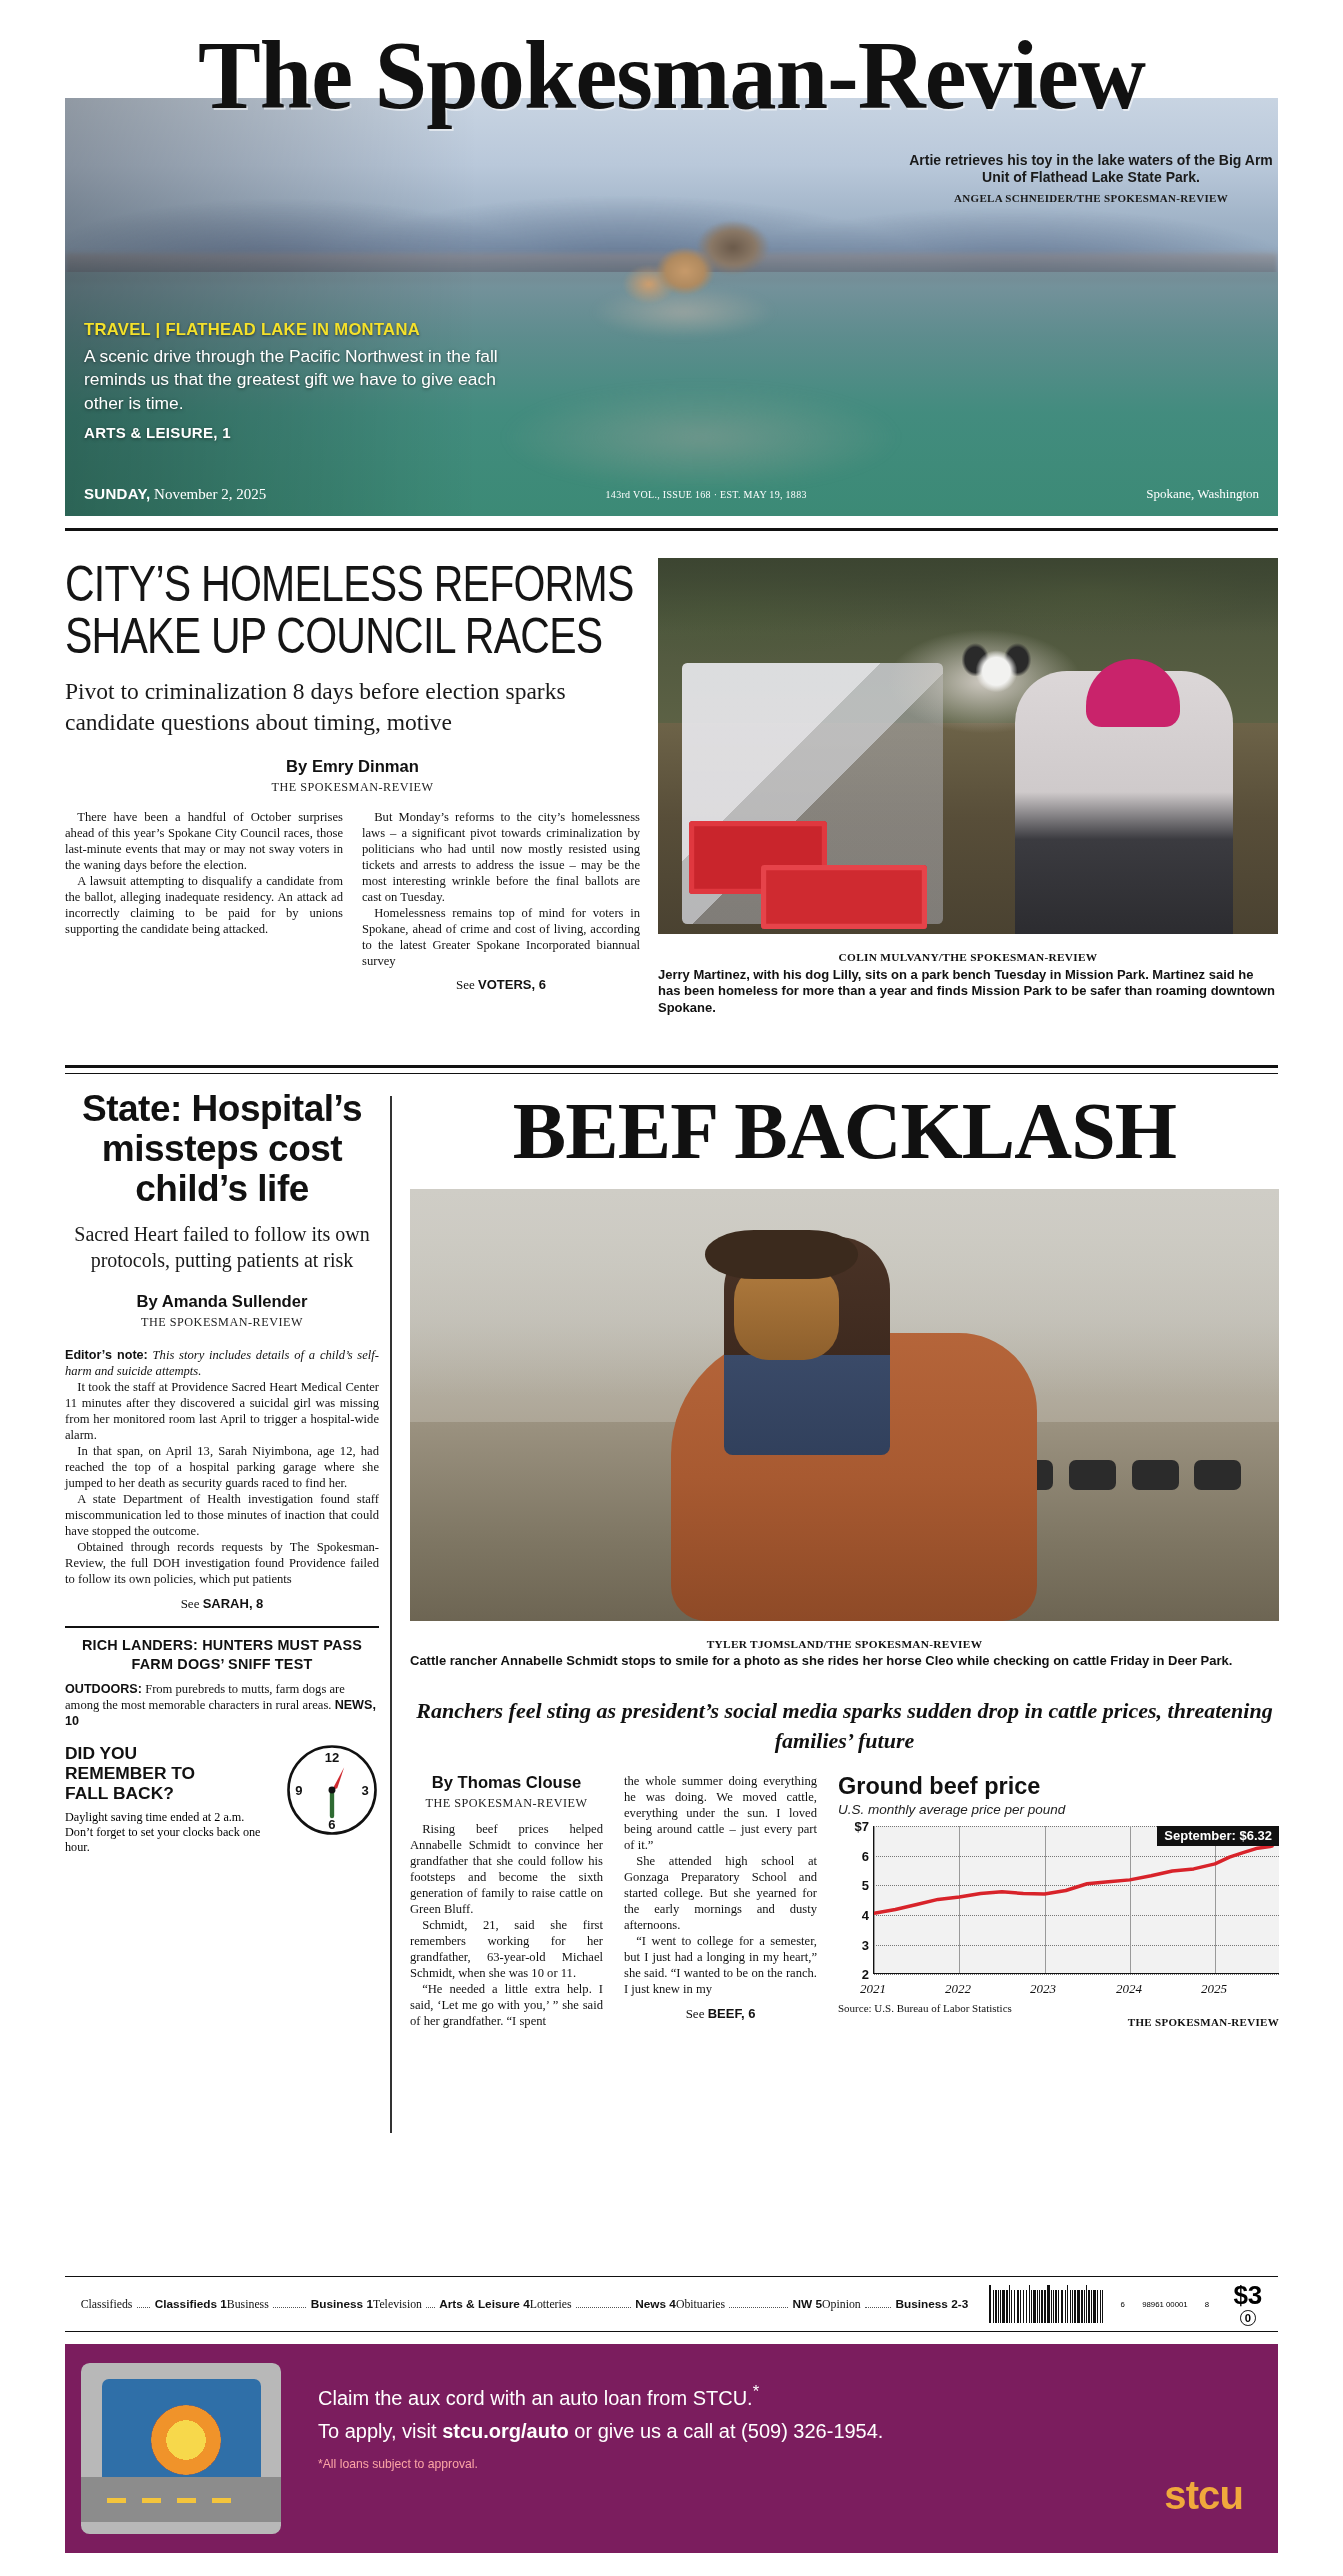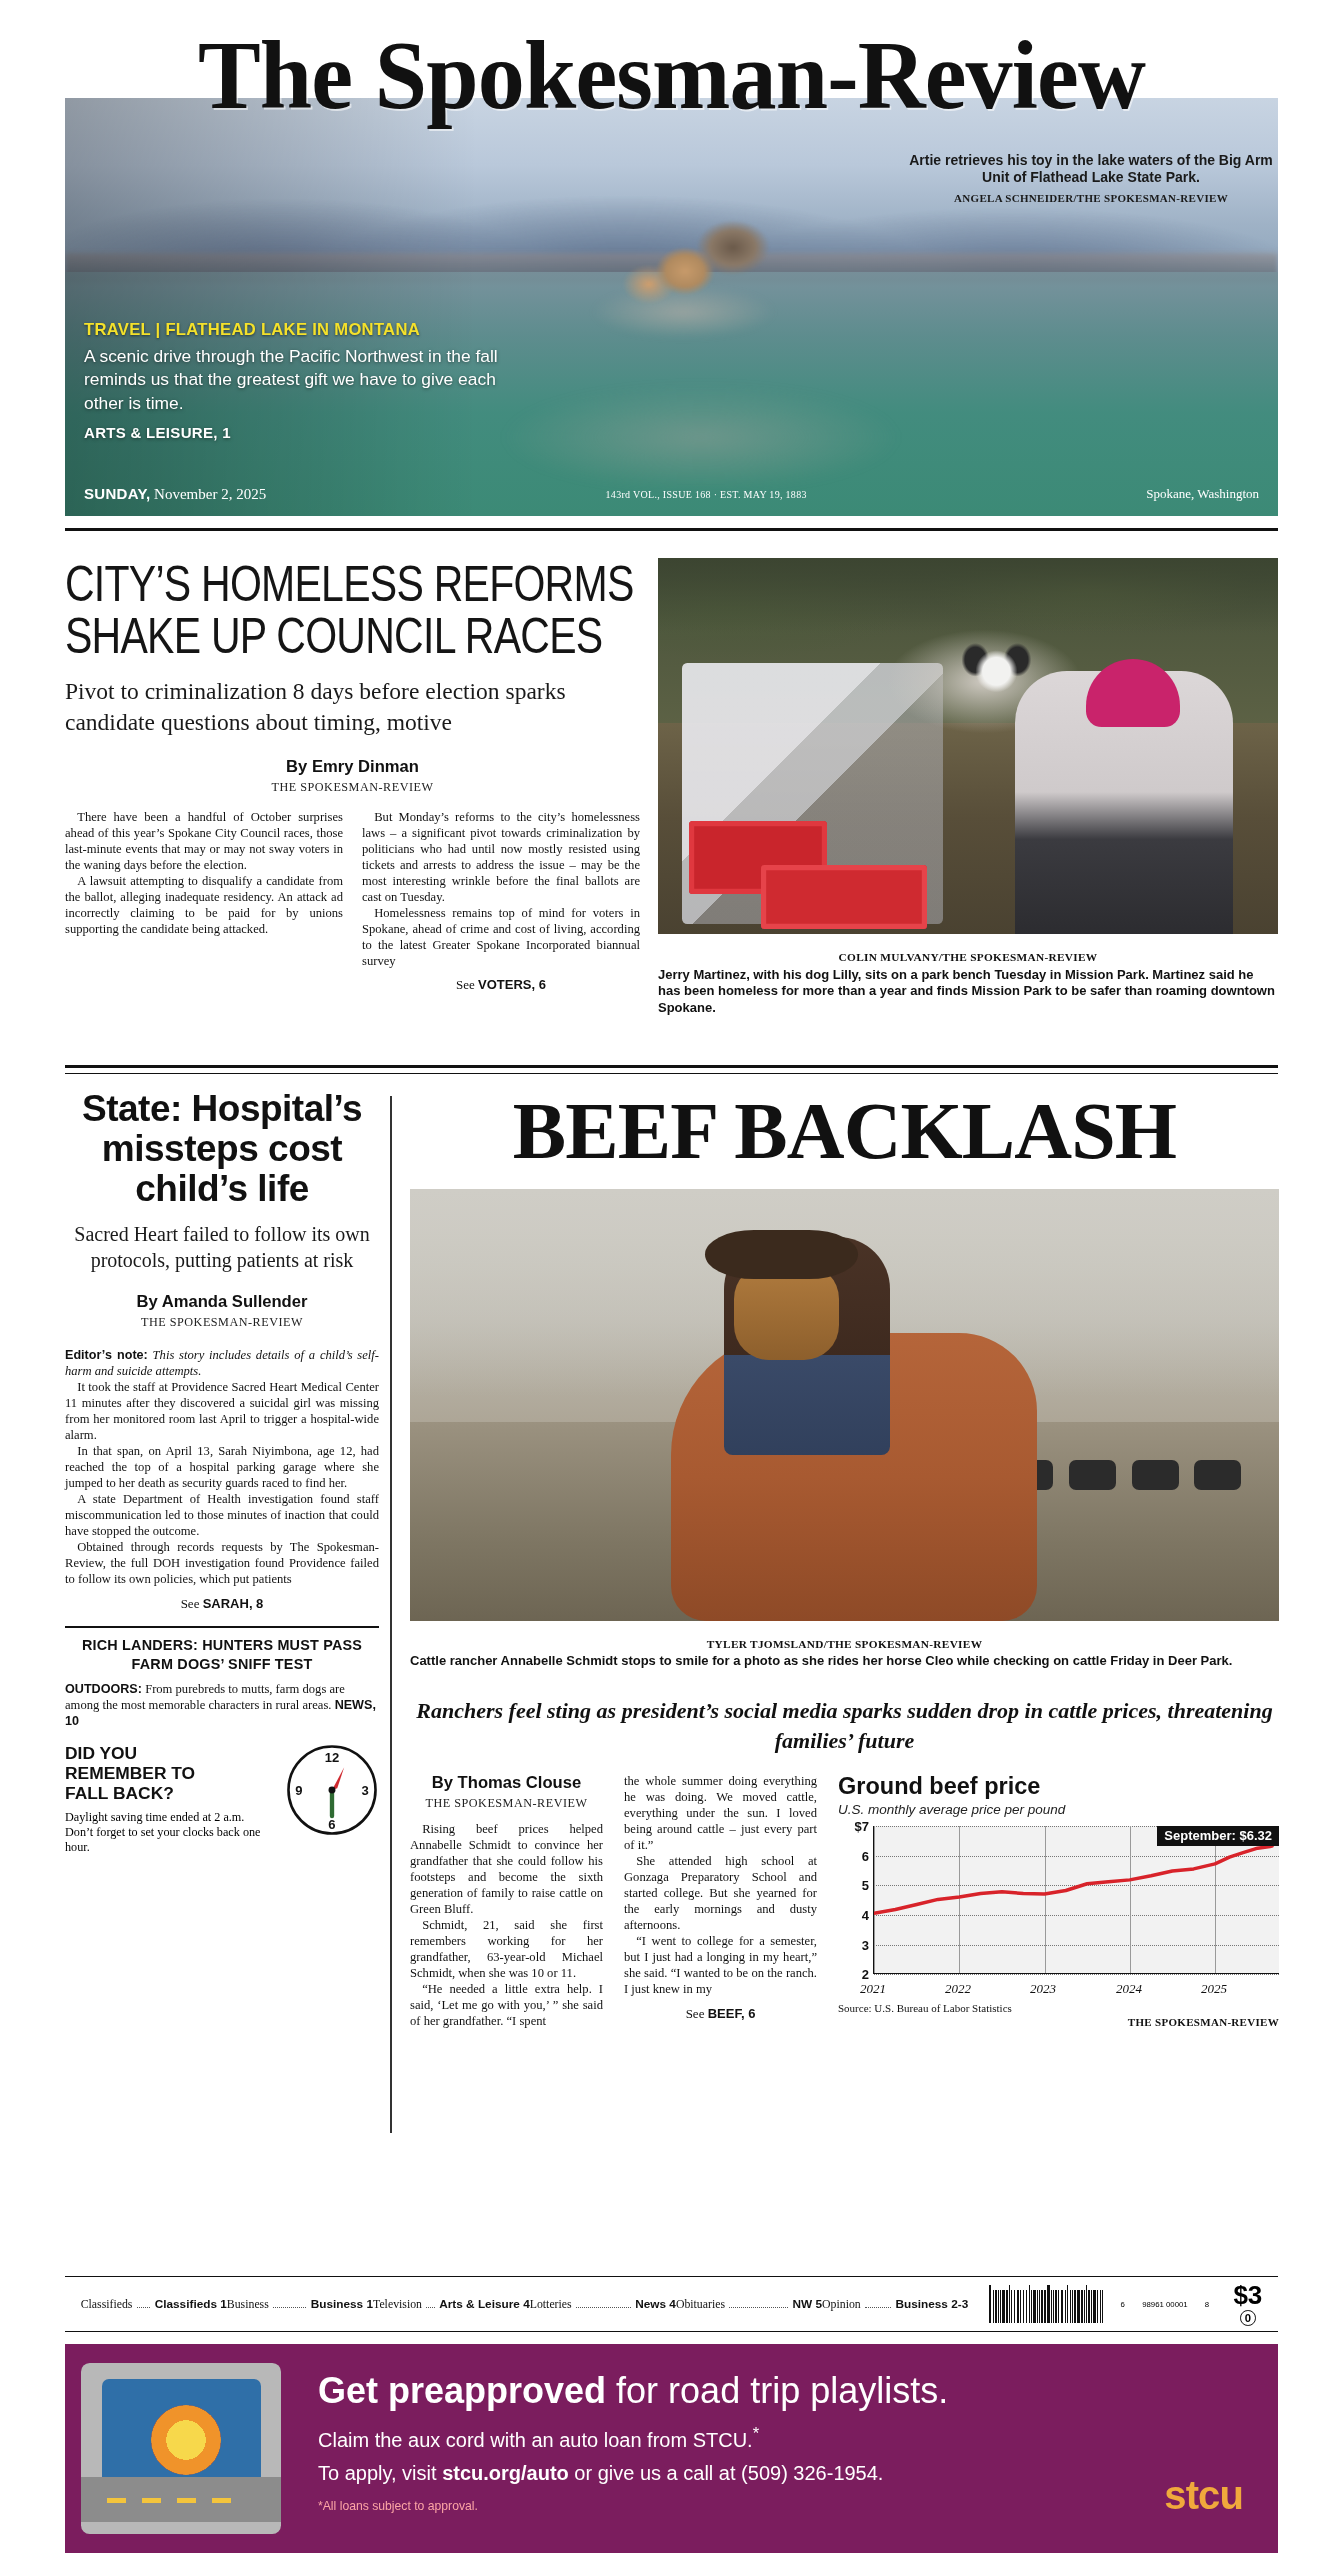--- a/index.html
+++ b/index.html
@@ -735,21 +735,20 @@
 
   <div class="ad">
     <div class="ad-art">
       <div class="ad-screen">
         <div class="ad-sun"></div>
       </div>
       <div class="ad-road"></div>
       <div class="ad-dash"></div>
     </div>
     <div class="ad-body">
-      <div class="ad-h1"><b>Get preapproved</b><span> for road trip playlists.</span></div>
       <div class="ad-l2"><span>Claim the aux cord with an auto loan from STCU.</span><sup>*</sup></div>
       <div class="ad-l3"><span>To apply, visit </span><b>stcu.org/auto</b><span> or give us a call at (509) 326-1954.</span></div>
       <div class="ad-fine">*All loans subject to approval.</div>
     </div>
     <div class="ad-logo">stcu</div>
   </div>
 
 </div>
 
 

